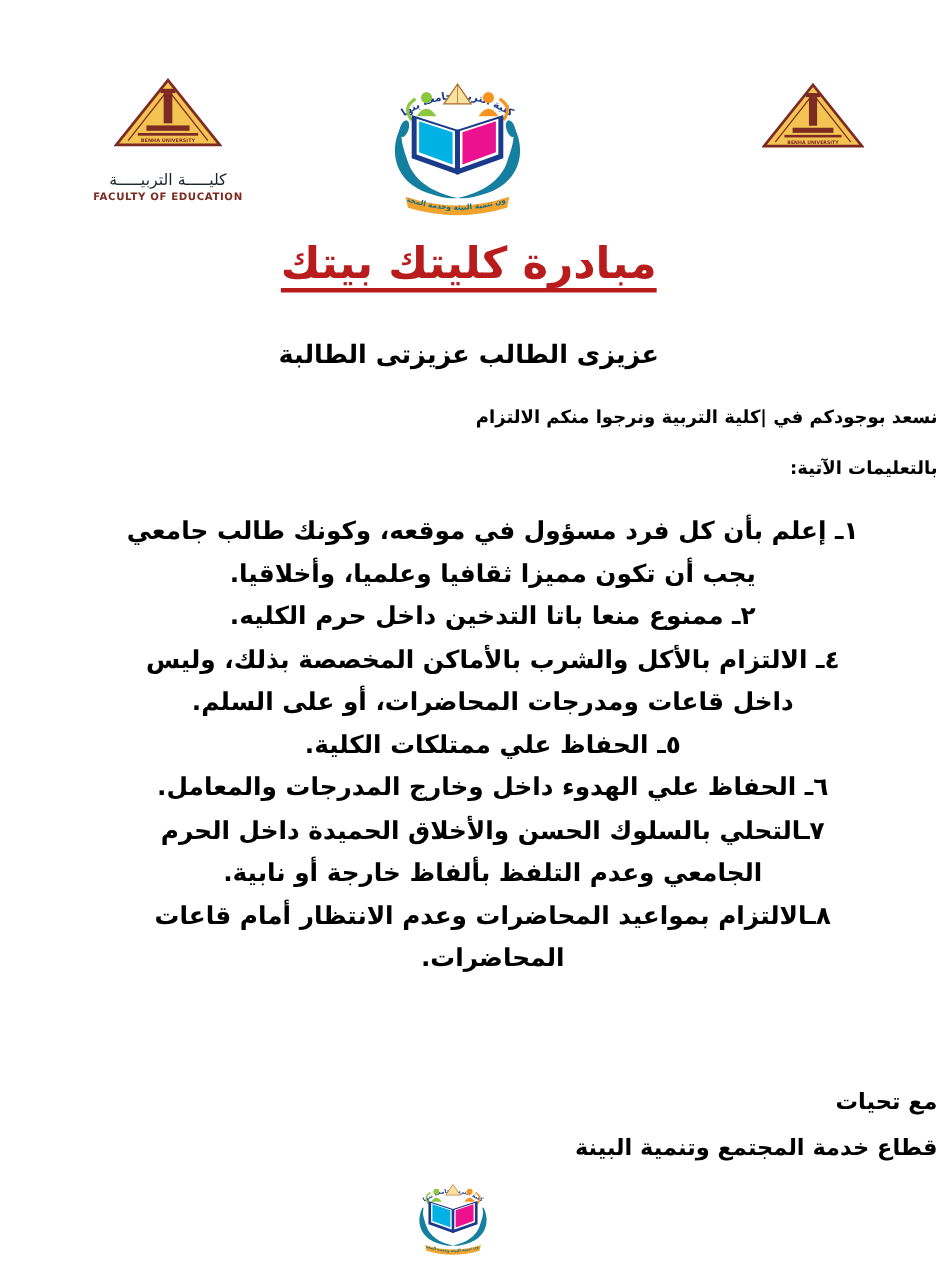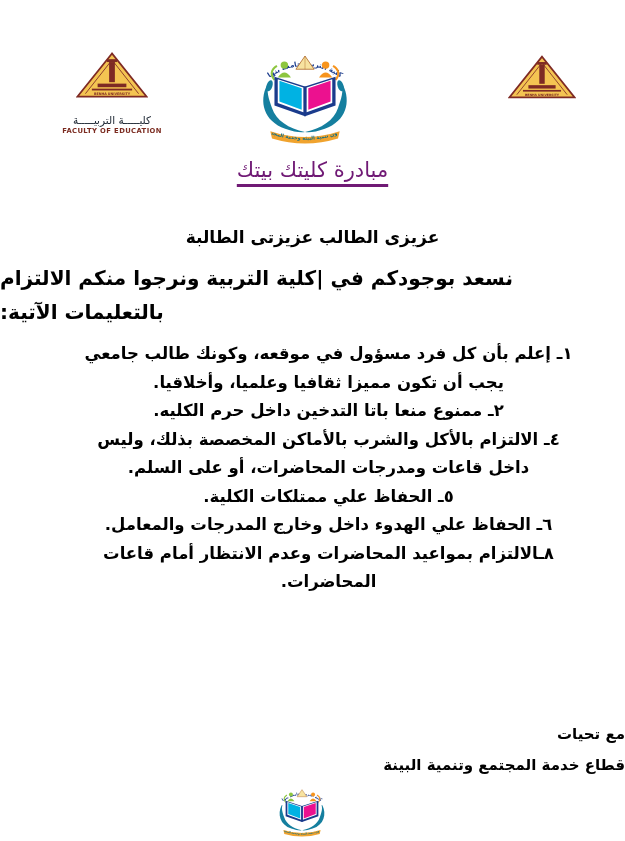--- a/index.html
+++ b/index.html
@@ -10,27 +10,27 @@
   .logo-left{position:absolute;left:58px;top:52px;width:108px;text-align:center;}
   .logo-left .tri{display:block;margin:0 auto;}
   .logo-left .ar-label{display:block;font-size:10.5px;font-weight:normal;color:#1a2430;margin-top:16px;direction:rtl;}
   .logo-left .en-label{display:block;font-size:6.8px;font-weight:bold;color:#7b2b20;letter-spacing:.4px;margin-top:1px;}
   .logo-center{position:absolute;left:247px;top:42px;width:116px;}
   .logo-right{position:absolute;left:508px;top:55px;width:70px;}
   .logo-bottom{position:absolute;left:271px;top:782px;width:62px;}
 
   .title-wrap{position:absolute;top:158px;left:0;width:100%;text-align:center;}
   .title-text{
-    display:inline-block;color:#701a75;font-weight:normal;font-size:21px;direction:rtl;
+    display:inline-block;color:#b91c1c;font-weight:bold;font-size:29px;direction:rtl;
     text-decoration:underline;text-decoration-thickness:3px;text-underline-offset:7px;
   }
   .greeting{position:absolute;top:227px;left:0;width:100%;text-align:center;
     font-weight:bold;font-size:17px;direction:rtl;}
-  .intro{position:absolute;top:261px;left:0;width:100%;text-align:left;
-    font-weight:bold;font-size:20px;line-height:34px;direction:rtl;}
+  .intro{position:absolute;top:261px;left:0;width:100%;text-align:right;
+    font-weight:bold;font-size:12px;line-height:34px;direction:rtl;}
   .instructions{position:absolute;top:340px;left:48px;right:48px;text-align:center;
     direction:rtl;font-size:16.5px;font-weight:bold;line-height:28.5px;margin-left:32px;}
   .instruction-item{margin:0;padding:0;}
   .footer{position:absolute;top:719px;left:0;width:100%;
     font-weight:bold;font-size:15px;line-height:31px;direction:rtl;}
   svg text{font-family:"DejaVu Sans", sans-serif;}
 </style>
 </head>
 <body>
 
@@ -113,20 +113,21 @@
 
     <div class="instruction-item">٢ـ ممنوع منعا باتا التدخين داخل حرم الكليه.</div>
 
 
     <div class="instruction-item">٤ـ الالتزام بالأكل والشرب بالأماكن المخصصة بذلك، وليس داخل قاعات ومدرجات المحاضرات، أو على السلم.</div>
 
     <div class="instruction-item">٥ـ الحفاظ علي ممتلكات الكلية.</div>
 
     <div class="instruction-item">٦ـ الحفاظ علي الهدوء داخل وخارج المدرجات والمعامل.</div>
 
+    <div class="instruction-item">٧ـالتحلي بالسلوك الحسن والأخلاق الحميدة داخل الحرم الجامعي وعدم التلفظ بألفاظ خارجة أو نابية.</div>
 
     <div class="instruction-item">٨ـالالتزام بمواعيد المحاضرات وعدم الانتظار أمام قاعات المحاضرات.</div>
   </div>
 
 <div class="footer">
   <div>مع تحيات</div>
   <div>قطاع خدمة المجتمع وتنمية البينة</div>
 </div>
 
 <div class="logo-bottom">

